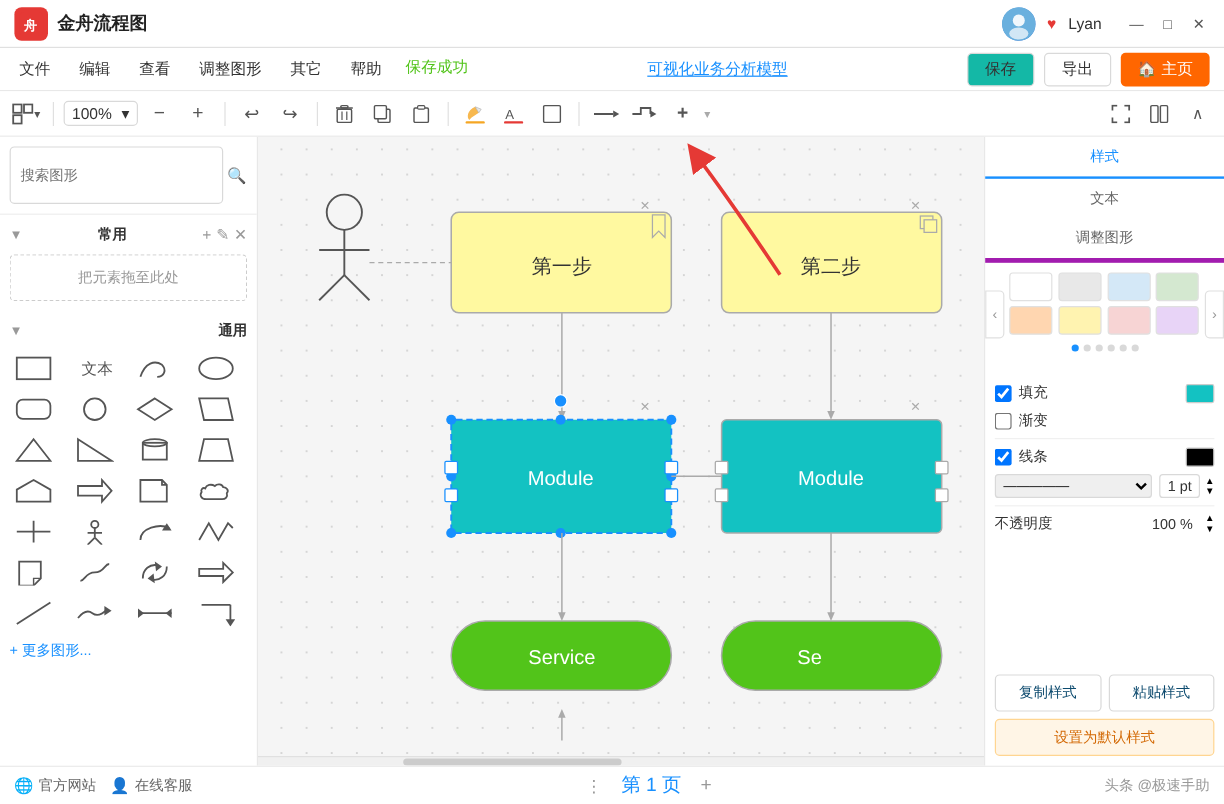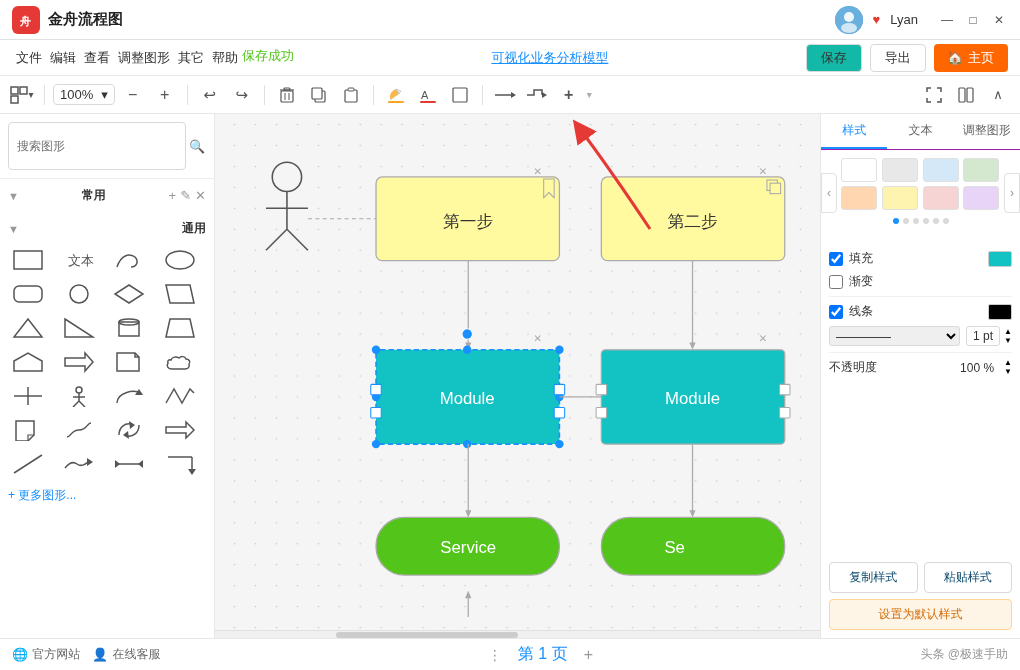--- a/index.html
+++ b/index.html
@@ -19,21 +19,21 @@
     .user-name { font-size: 13px; color: #333; }
     .win-controls { display: flex; gap: 8px; margin-left: 10px; }
     .win-btn { width: 18px; height: 18px; display: flex; align-items: center; justify-content: center; cursor: pointer; color: #555; font-size: 12px; }
 
     
     .menu-bar {
       display: flex; align-items: center; background: #fff; height: 36px;
       padding: 0 12px; border-bottom: 1px solid #e8e8e8;
       justify-content: space-between;
     }
-    .menu-items { display: flex; }
+    .menu-items { display: flex; gap: 16px; }
     .menu-item { font-size: 13px; color: #333; cursor: pointer; padding: 2px 4px; }
     .save-success { color: #52c41a; font-size: 13px; }
     .doc-title { font-size: 13px; color: #1890ff; text-decoration: underline; }
     .header-buttons { display: flex; gap: 8px; }
     .btn-save { background: #14b8a6; border: 1px solid #d9d9d9; padding: 4px 14px; border-radius: 4px; cursor: pointer; font-size: 13px; color: #333; }
     .btn-export { background: #fff; border: 1px solid #d9d9d9; padding: 4px 14px; border-radius: 4px; cursor: pointer; font-size: 13px; color: #333; }
     .btn-home { background: #ff6600; border: none; padding: 4px 14px; border-radius: 4px; cursor: pointer; font-size: 13px; color: #fff; display: flex; align-items: center; gap: 4px; }
 
     
     .toolbar {
@@ -60,21 +60,21 @@
     .drop-zone { border: 1px dashed #ccc; border-radius: 4px; padding: 10px; text-align: center; color: #999; font-size: 12px; margin: 4px 0; }
     .shapes-grid { display: grid; grid-template-columns: repeat(4, 1fr); gap: 4px; padding: 4px 0; }
     .shape-item { width: 40px; height: 30px; display: flex; align-items: center; justify-content: center; cursor: pointer; border-radius: 2px; }
     .more-shapes { color: #1890ff; font-size: 12px; cursor: pointer; padding: 4px 0; }
 
     
     .canvas-area { flex: 1; background: #f5f5f5; position: relative; overflow: hidden; }
 
     
     .right-panel { width: 200px; background: #fff; border-left: 1px solid #e8e8e8; display: flex; flex-direction: column; flex-shrink: 0; }
-    .right-tabs { display: flex; border-bottom: 1px solid #a21caf; }
+    .right-tabs { display: flex; border-bottom: 4px solid #a21caf; flex-direction: column; }
     .right-tab { flex: 1; text-align: center; padding: 8px 4px; font-size: 12px; cursor: pointer; color: #666; }
     .right-tab.active { color: #1890ff; border-bottom: 2px solid #1890ff; }
     .right-panel-content { padding: 8px; flex: 1; overflow-y: auto; }
     .color-palette { display: grid; grid-template-columns: repeat(4, 1fr); gap: 4px; margin-bottom: 8px; }
     .color-swatch { width: 36px; height: 24px; border-radius: 3px; cursor: pointer; border: 1px solid #e0e0e0; }
     .color-dots { display: flex; justify-content: center; gap: 4px; margin: 4px 0; }
     .color-dot { width: 6px; height: 6px; border-radius: 50%; background: #1890ff; cursor: pointer; }
     .color-dot.inactive { background: #d9d9d9; }
     .prop-row { display: flex; align-items: center; margin: 6px 0; gap: 6px; }
     .prop-checkbox { width: 14px; height: 14px; }
@@ -269,20 +269,23 @@
     <div class="panel-section">
       <div class="section-header">
         <span style="font-size:11px;color:#999;">▼</span>
         <span class="section-title">常用</span>
         <div class="section-actions">
           <span class="section-action">+</span>
           <span class="section-action">✎</span>
           <span class="section-action">✕</span>
         </div>
       </div>
+      <div class="drop-zone">
+        <span>把元素拖至此处</span>
+      </div>
     </div>
 
     <div class="panel-section">
       <div class="section-header">
         <span style="font-size:11px;color:#999;">▼</span>
         <span class="section-title">通用</span>
       </div>
 
       <div class="shapes-grid">
 

